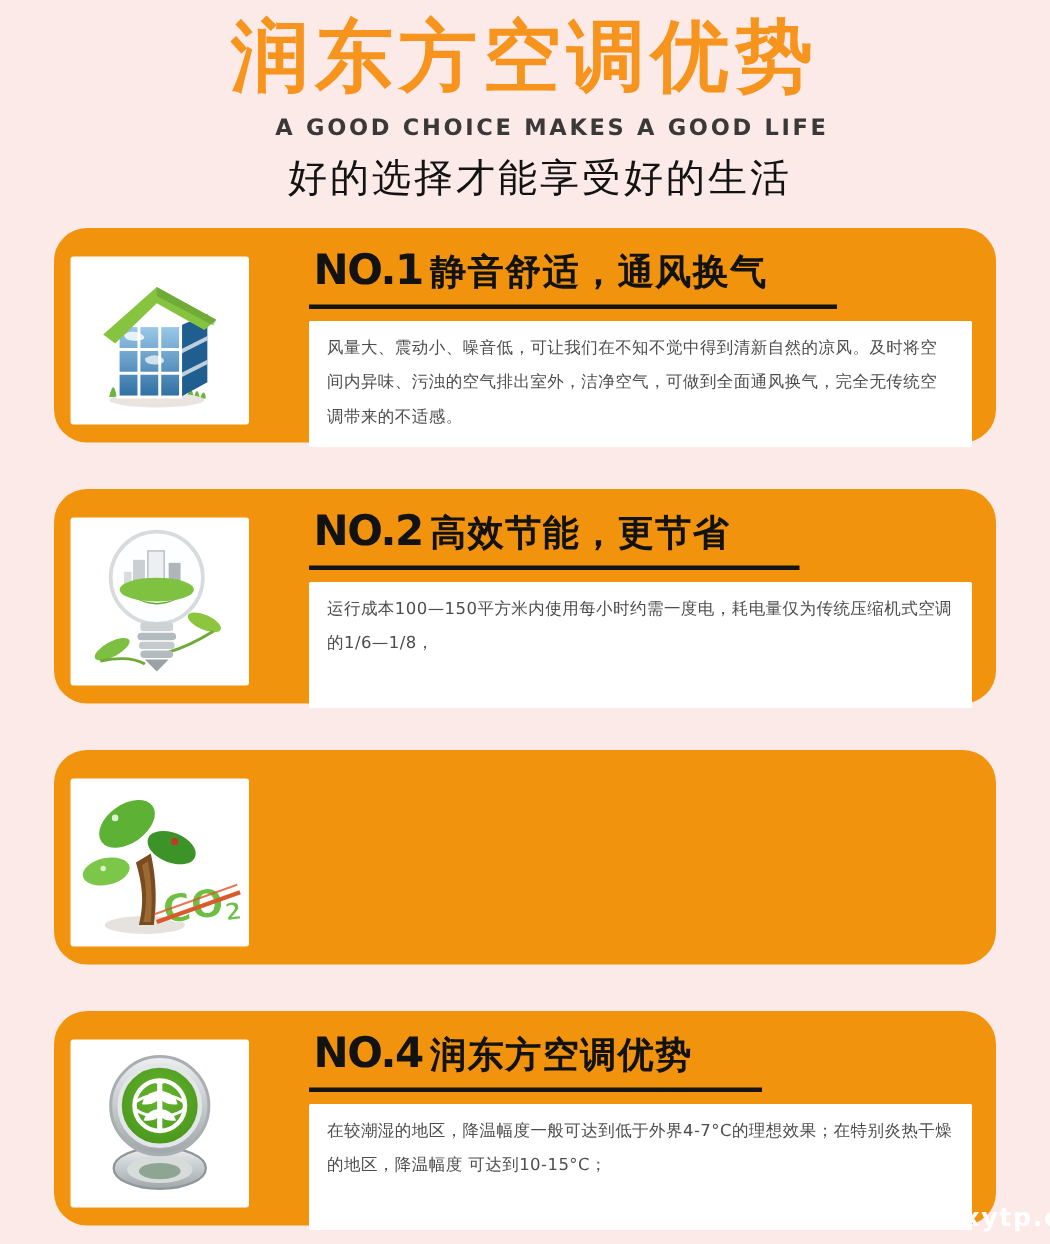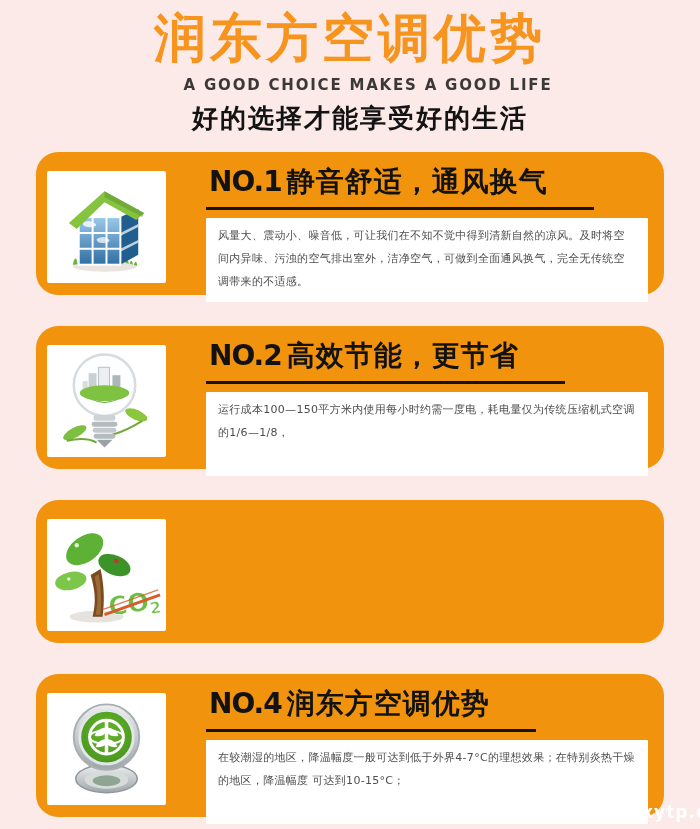--- a/index.html
+++ b/index.html
@@ -14,42 +14,42 @@
   .main-title{
     font-size:52px;font-weight:900;color:#F7941D;
     letter-spacing:4px;line-height:1.1;margin:0;
   }
   .sub-en{
     margin-top:9px;font-size:15px;font-weight:700;color:#3B3838;
     letter-spacing:1.8px;
     padding-left:36px;
   }
   .sub-cn{
-    margin-top:7px;font-size:26px;font-weight:700;color:#131313;
+    margin-top:7px;font-size:26px;font-weight:400;color:#131313;
     letter-spacing:2px;
     padding-left:20px;
   }
   
   .cards{position:absolute;top:152px;left:36px;right:36px;}
   .card{
     position:relative;height:143px;background:#F1930D;
     border-radius:22px;margin-bottom:31px;
   }
   .icon-box{
     position:absolute;left:11px;top:19px;width:119px;height:112px;
     background:#ffffff;border-radius:2px;overflow:hidden;
   }
   .icon-box svg{width:100%;height:100%;display:block;}
   .card-content{margin-left:170px;margin-right:16px;padding-top:11px;}
   .card-title{
     display:inline-block;border-bottom:3px solid #141414;
     padding:0 46px 6px 3px;white-space:nowrap;color:#121212;
   }
   .card-no{font-size:28px;font-weight:900;letter-spacing:-1px;}
-  .card-heading{font-size:28px;font-weight:900;letter-spacing:1px;}
+  .card-heading{font-size:24px;font-weight:900;letter-spacing:1px;}
   .card-body{
     background:#ffffff;margin-top:8px;height:72px;
     padding:6px 12px;overflow:hidden;border-radius:1px;
   }
   .card-body p{
     margin:0;font-size:11px;line-height:23px;color:#4D4D4D;
     letter-spacing:0.3px;
   }
   
   .watermark{

